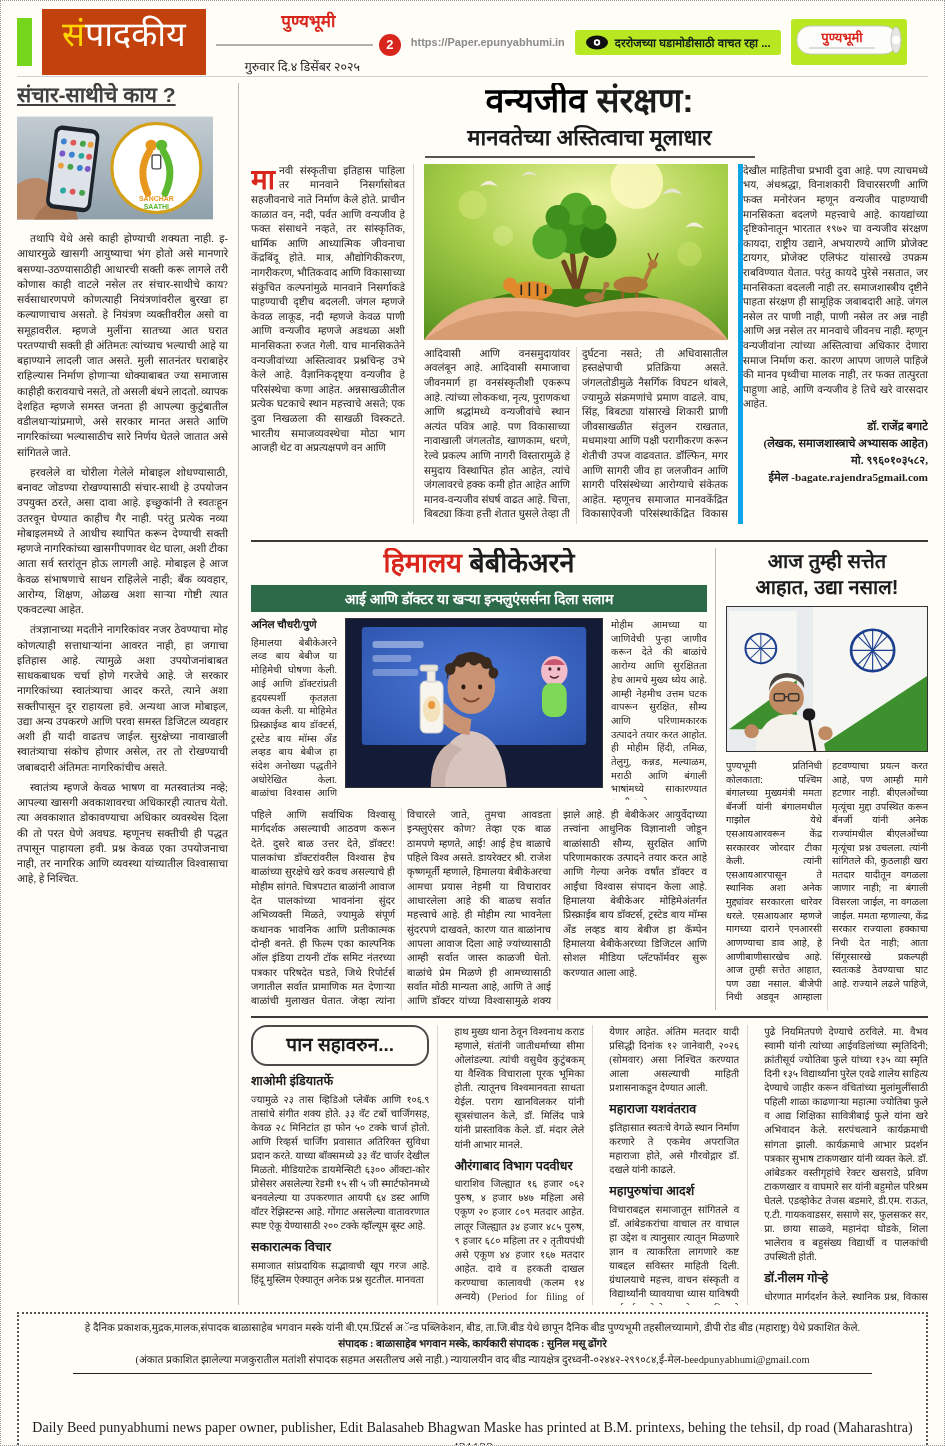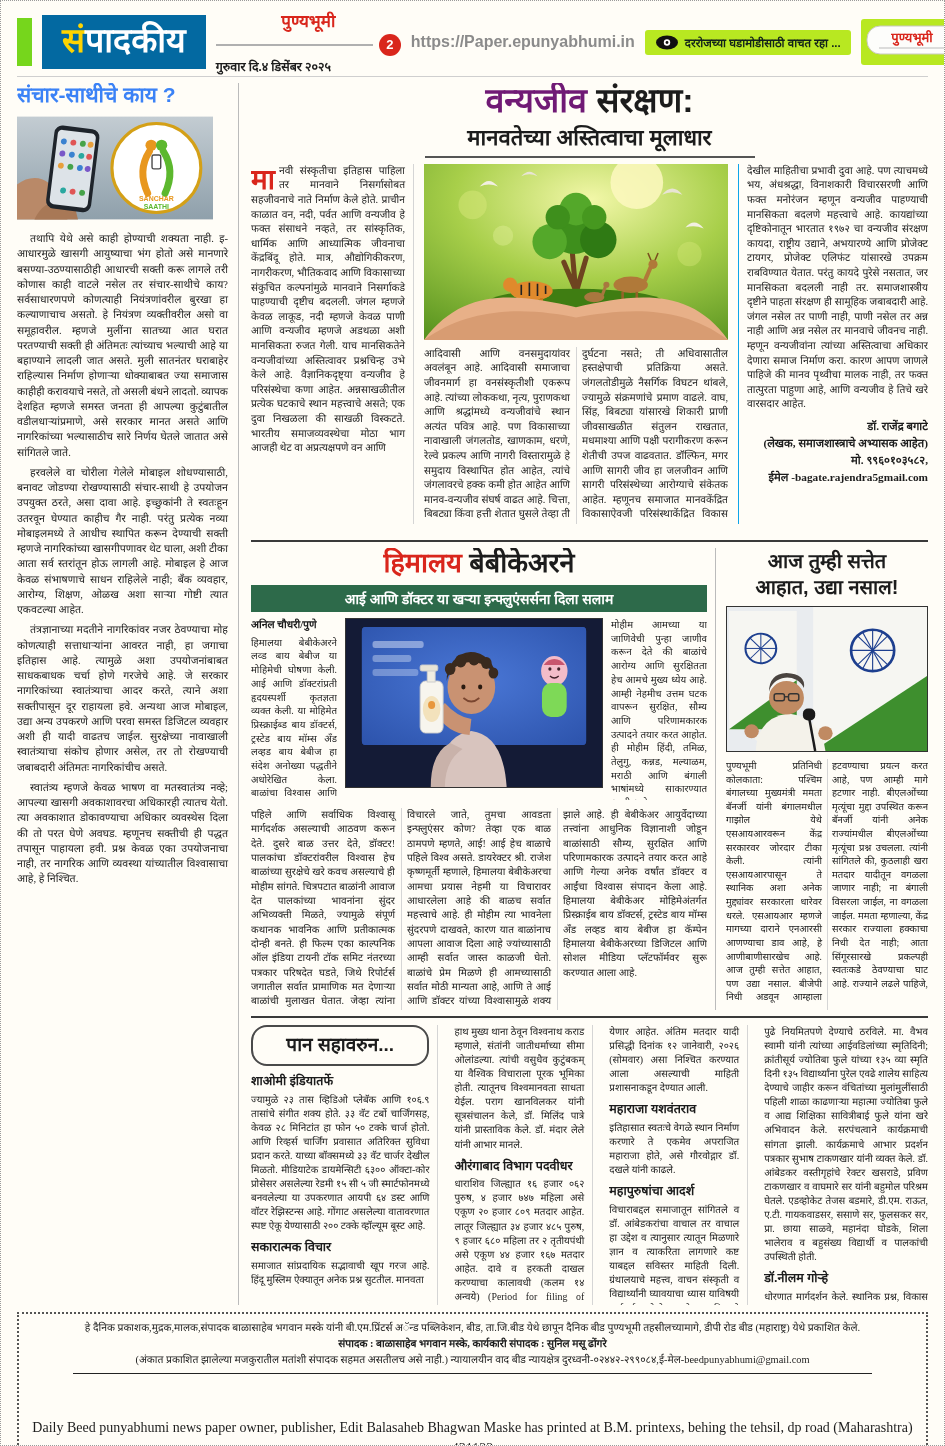--- a/index.html
+++ b/index.html
@@ -4,64 +4,64 @@
 <style>
   * { margin:0; padding:0; box-sizing:border-box; }
   body { background:#888; font-family:"Liberation Serif", serif; }
   .page { width:945px; height:1446px; margin:0 auto; background:#fffdf7;
           border:1px dotted #9a9a9a; padding:10px 16px 8px; overflow:hidden;
           color:#1c1c1c; position:relative; }
 
   
   .masthead { display:flex; align-items:center; gap:10px; height:62px; }
   .green-tab { width:15px; height:48px; background:#76d61c; flex:0 0 auto; }
-  .section-box { background:#0369a1; color:#fff; font-family:"Liberation Sans",sans-serif;
-                 font-weight:bold; font-size:34px; line-height:1; padding:8px 20px 12px; flex:0 0 auto; }
+  .section-box { background:#c2410c; color:#fff; font-family:"Liberation Sans",sans-serif;
+                 font-weight:normal; font-size:34px; line-height:1; padding:8px 20px 24px; flex:0 0 auto; }
   .section-box .first { color:#ffd400; }
   .mast-center { width:185px; flex:0 0 auto; }
   .brand { color:#d9261c; font-family:"Liberation Sans",sans-serif; font-weight:bold;
            font-size:17px; text-align:center; }
   .brand-rule { display:flex; align-items:center; gap:6px; margin:2px 0; }
   .brand-rule .line { flex:1; height:2px; background:#b0b0b0; }
   .page-circle { width:22px; height:22px; border-radius:50%; background:#d9261c; color:#fff;
                  font:bold 13px/22px "Liberation Sans",sans-serif; text-align:center; flex:0 0 auto; }
-  .date-line { font-size:12.5px; font-weight:bold; }
+  .date-line { font-size:12.5px; font-weight:normal;margin-left:29px; }
   .mast-url { color:#8b8b8b; font-family:"Liberation Sans",sans-serif; font-weight:bold;
-              font-size:16px; flex:0 0 auto; text-decoration:none; }
+              font-size:11px; flex:0 0 auto; text-decoration:none; }
   .promo { background:#b8e821; display:flex; align-items:center; gap:6px; padding:5px 10px;
            border-radius:3px; font-family:"Liberation Sans",sans-serif; font-weight:bold;
            font-size:11.5px; color:#12221a; flex:0 0 auto; cursor:pointer; }
   .paper-roll { flex:0 0 auto; background:#b8e821; padding:3px 4px; border-radius:3px; }
 
   .mast-sep { border-top:1px solid #cfcfcf; margin:3px 0 6px; }
 
   
   .content { display:grid; grid-template-columns:222px 1fr; gap:12px; height:1222px; overflow:hidden; }
 
   
   .editorial { border-right:1px solid #bbb; padding-right:10px; overflow:hidden; }
-  .ed-headline { color:#3b82f6; font-family:"Liberation Sans",sans-serif; font-weight:bold;
-                 font-size:21px; line-height:1.15; margin-bottom:5px; }
+  .ed-headline { color:#404040; font-family:"Liberation Sans",sans-serif; font-weight:bold;
+                 font-size:21px; line-height:1.15; margin-bottom:5px;text-decoration:underline; }
   .ed-figure { margin:2px 0 7px; line-height:0; }
   .ed-body p { font-size:10.6px; line-height:1.44; text-align:justify; margin-bottom:5px; text-indent:13px; }
 
   
   .right-area { display:flex; flex-direction:column; overflow:hidden; }
 
   
   .wildlife { height:452px; overflow:hidden; }
   .wl-head { text-align:center; font-family:"Liberation Sans",sans-serif; }
   .wl-h1 { font-weight:bold; font-size:34px; line-height:1.05; }
-  .wl-h1 .red { color:#701a75; }
+  .wl-h1 .red { color:#000000; }
   .wl-sub { font-weight:bold; font-size:22px; margin-top:2px; }
   .wl-underline { width:330px; border-top:2px solid #555; margin:5px auto 6px; }
   .wl-cols { display:grid; grid-template-columns:163px 1fr 190px; gap:10px; height:360px; }
   .wl-col { font-size:10.3px; line-height:1.42; text-align:justify; overflow:hidden; }
   .wl-col.rule { border-right:1px solid #d5d5d5; padding-right:8px; }
-  .wl-col.rule-l { border-left:1px solid #0ea5e9; padding-left:8px; }
+  .wl-col.rule-l { border-left:5px solid #0ea5e9; }
   .dropcap { float:left; color:#d9261c; font:bold 28px/0.9 "Liberation Sans",sans-serif; padding:3px 4px 0 0; }
   .wl-mid { display:flex; flex-direction:column; overflow:hidden; }
   .wl-photo { height:176px; line-height:0; }
   .wl-midtext { column-count:2; column-gap:12px; column-rule:1px solid #d5d5d5; column-fill:auto;
                 flex:1; overflow:hidden; font-size:10.3px; line-height:1.42; text-align:justify; margin-top:7px; }
   .author-block { text-align:right; font-weight:bold; font-size:11.3px; line-height:1.5; margin-top:6px; }
 
   
   .mid-band { border-top:2px solid #3a3a3a; margin-top:5px; padding-top:6px;
               display:grid; grid-template-columns:1fr 202px; gap:10px; height:470px; overflow:hidden; }

